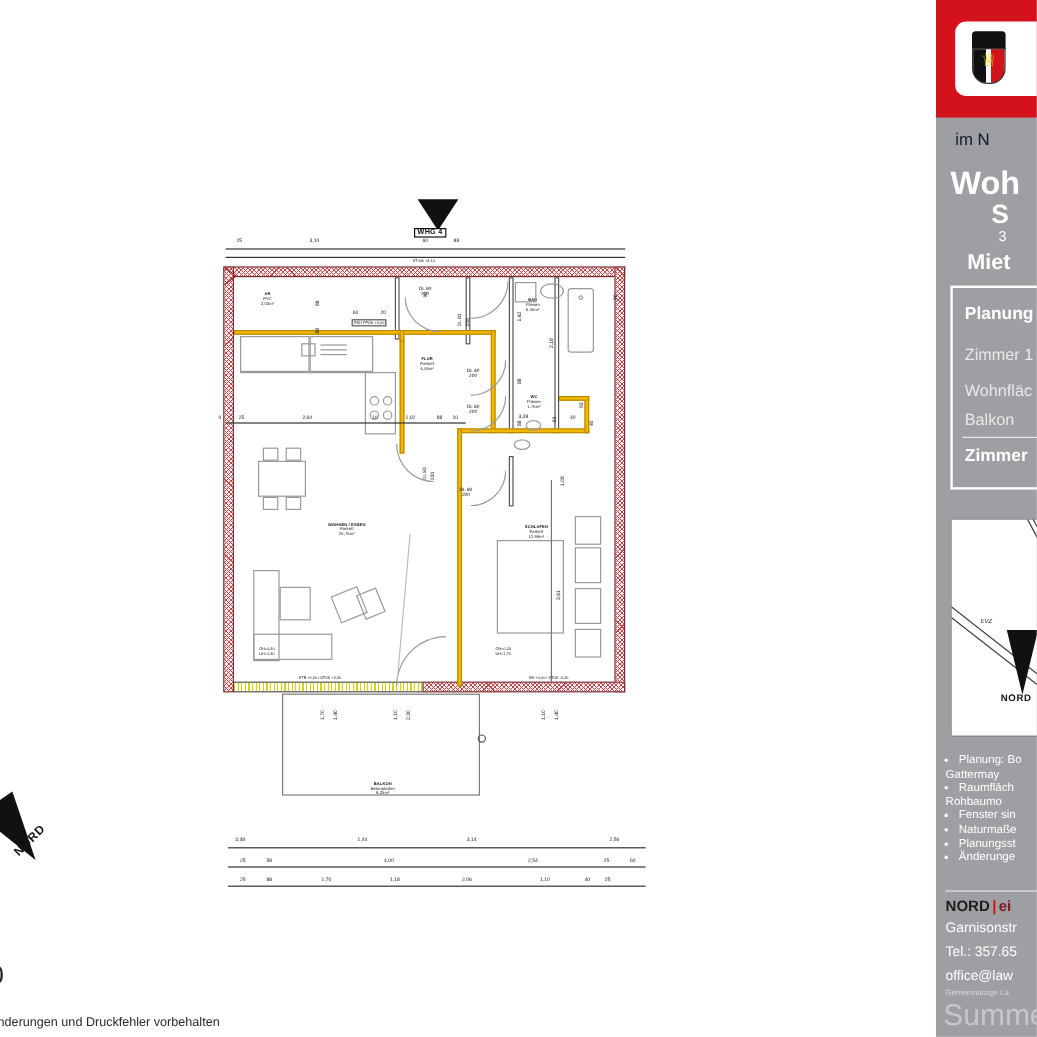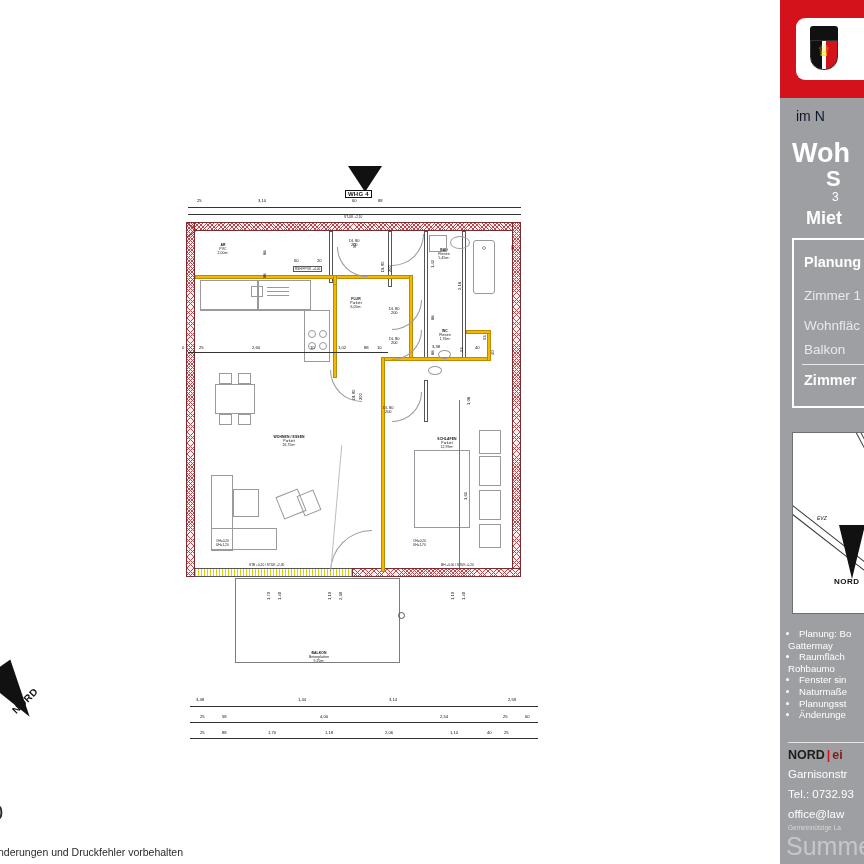--- a/index.html
+++ b/index.html
@@ -399,17 +399,17 @@
       <li>Planungsst</li>
       <li>Änderunge</li>
     </ul>
   </div>
 
   <div id="brand-rule"></div>
   <div id="brand">
     <span>NORD</span><span class="bar">|</span><span class="thin">ei</span>
   </div>
   <div class="addr" style="top:768px;">Garnisonstr</div>
-  <div class="addr" style="top:788px;">Tel.: 0732.93</div>
+  <div class="addr" style="top:788px;">Tel.: 357.65</div>
   <div class="addr" style="top:808px;">office@law</div>
   <div id="slogan-small">Gemeinnützige La</div>
   <div id="slogan-big">Summe</div>
 </div>
 
 </body></html>

